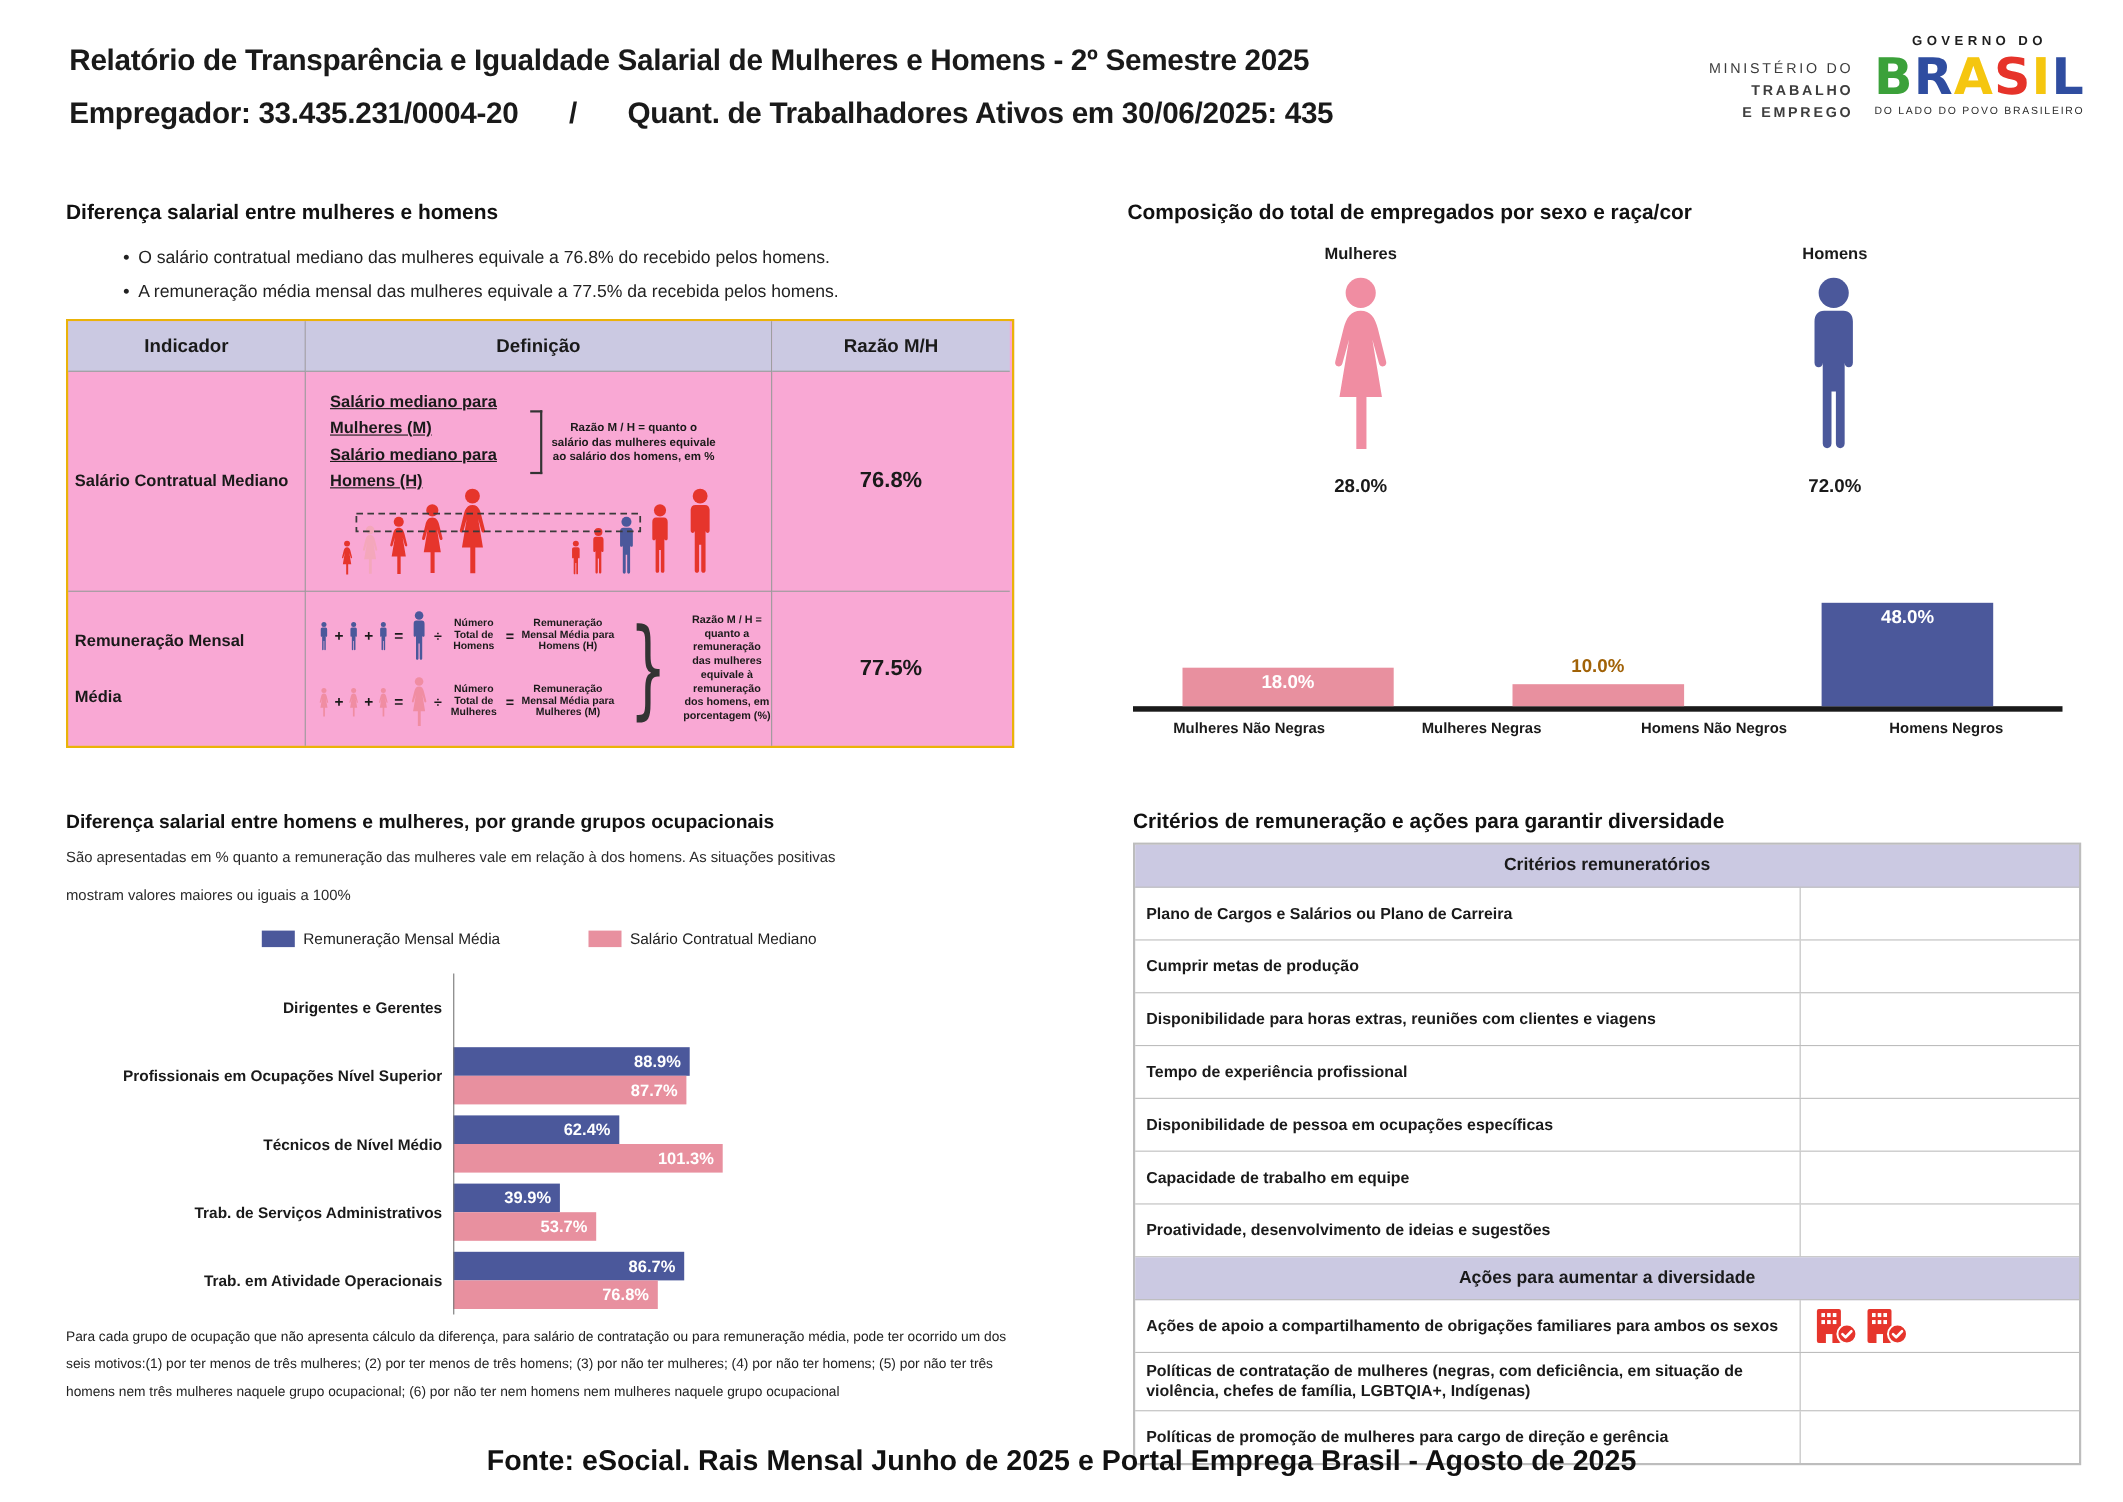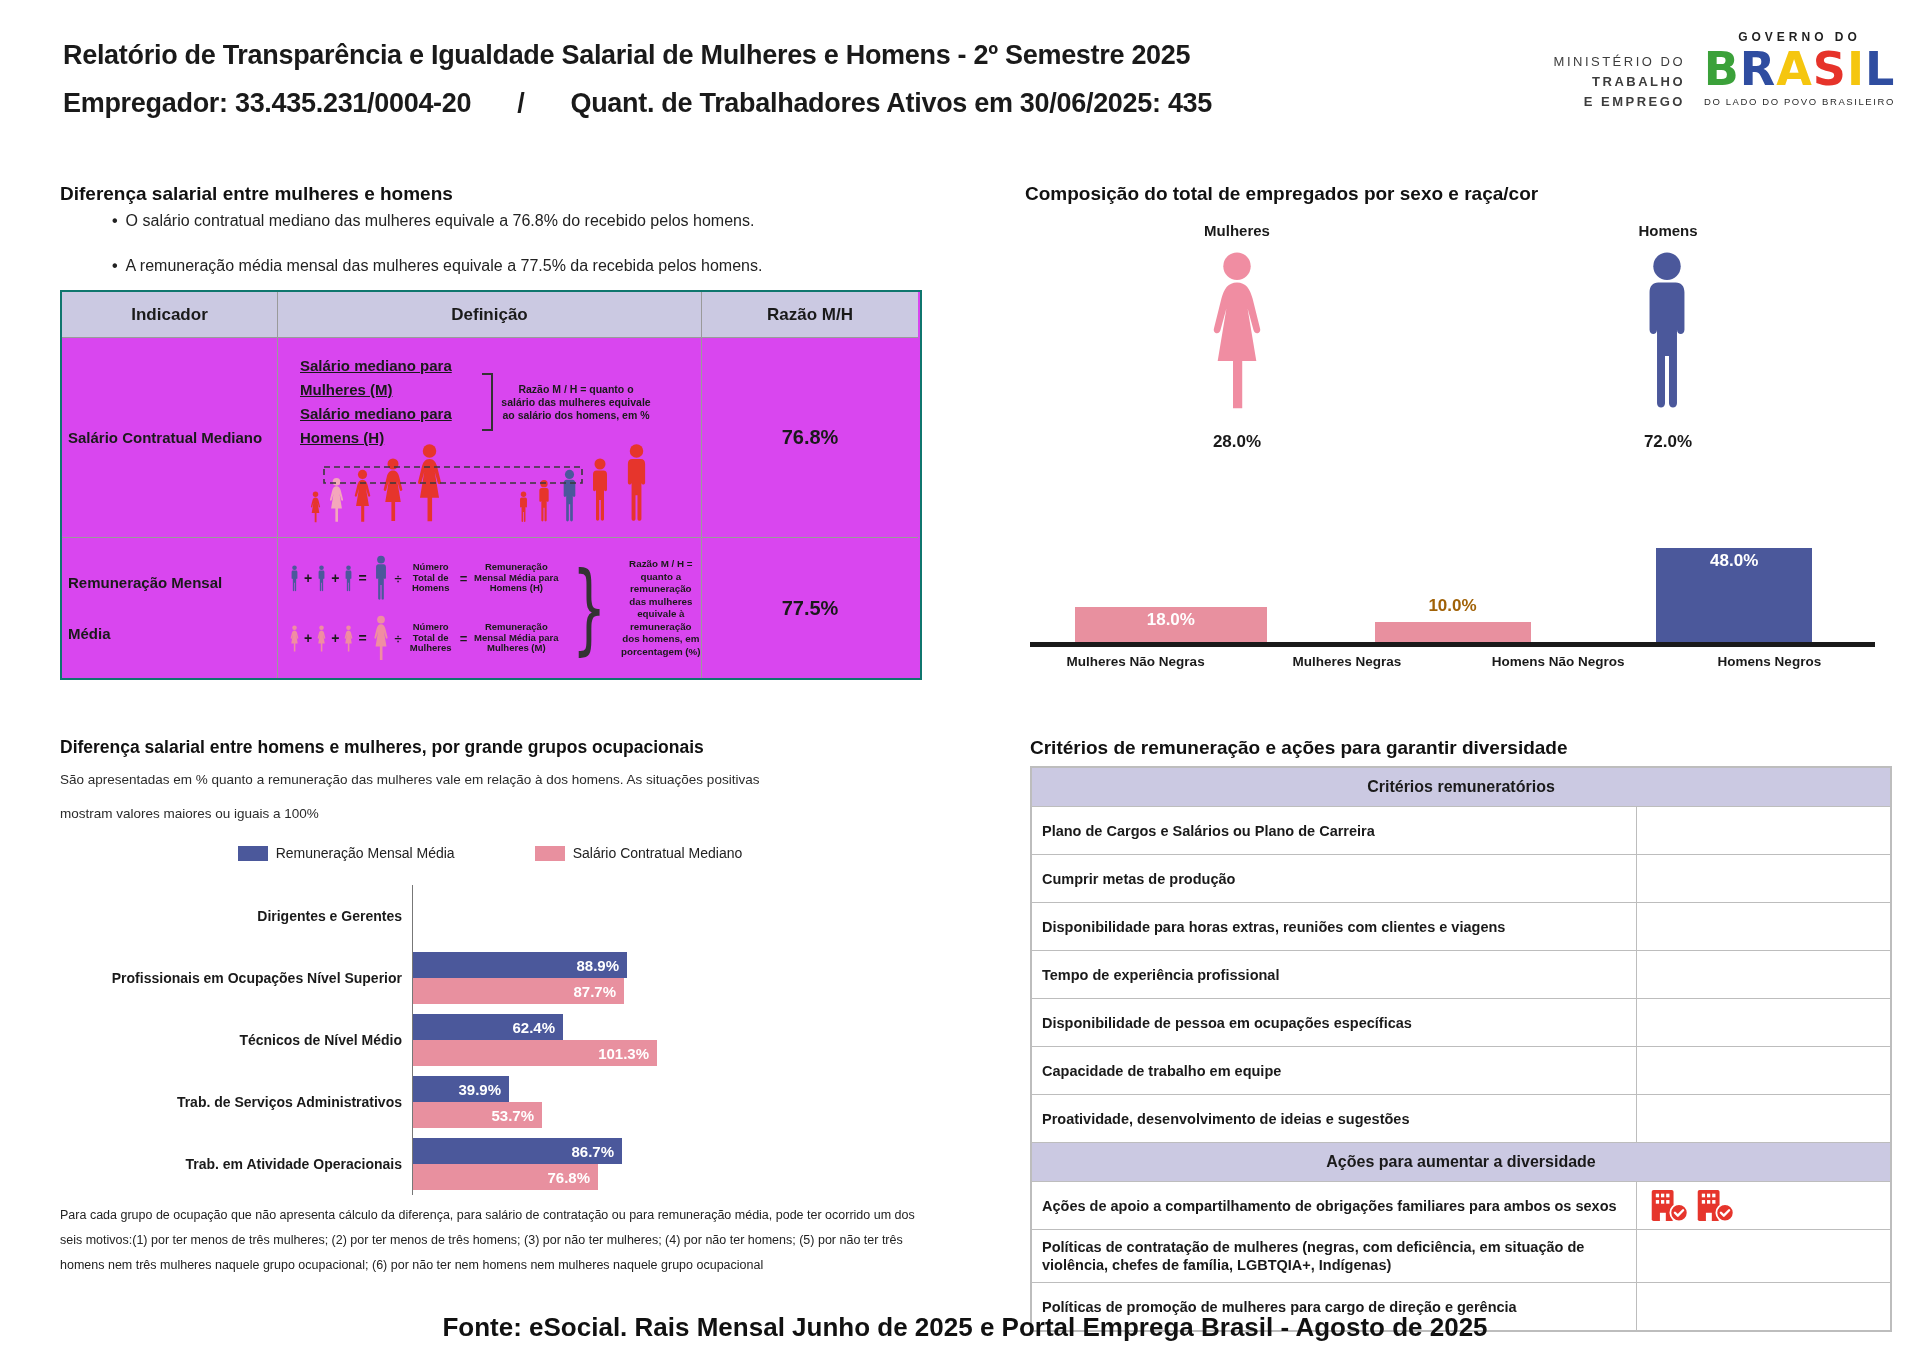--- a/index.html
+++ b/index.html
@@ -19,21 +19,21 @@
   .govlogo .gtag{font-size:9.5px;letter-spacing:1.6px;color:#2a2a2a;margin-top:2px;}
 
   
   .h2{font-size:19px;font-weight:bold;color:#111;}
   .h2b{font-size:17.5px;font-weight:bold;color:#111;}
 
   .bullet{font-size:16px;color:#222;}
   .bullet .dot{font-weight:bold;margin-right:8px;}
 
   
-  .t1{left:60px;top:290px;width:858px;display:grid;grid-template-columns:216px 424px 216px;grid-template-rows:46px 200px 140px;border:2px solid #0f766e;background:#d946ef;}
+  .t1{left:60px;top:290px;width:858px;display:grid;grid-template-columns:216px 424px 216px;grid-template-rows:46px 200px 140px;border:2px solid #eab308;background:#f9a8d4;}
   .t1 .cell{border-right:1px solid #9a9a9a;border-bottom:1px solid #9a9a9a;position:relative;}
   .t1 .cell.last{border-right:none;}
   .t1 .cell.bot{border-bottom:none;}
   .t1 .hdr{background:#cbc9e2;display:flex;align-items:center;justify-content:center;font-size:17px;font-weight:bold;}
   .t1 .ind{display:flex;align-items:center;padding-left:6px;font-size:15px;font-weight:bold;}
   .t1 .ratio{display:flex;align-items:center;justify-content:center;font-size:20px;font-weight:bold;}
   .ind2{display:flex;flex-direction:column;justify-content:center;gap:34px;padding-left:6px;font-size:15px;font-weight:bold;}
 
   .def1-top{display:flex;align-items:center;padding:16px 6px 0 22px;}
   .def1-lines{width:178px;text-align:left;font-size:15px;font-weight:bold;line-height:24px;text-decoration:underline;}
@@ -130,21 +130,21 @@
     <div class="b">TRABALHO</div>
     <div class="b">E EMPREGO</div>
   </div>
   <div class="abs govlogo">
     <div class="gtop">GOVERNO DO</div>
     <div class="gname" id="gov-name"><span style="color: rgb(59, 161, 58);">B</span><span style="color: rgb(47, 77, 160);">R</span><span style="color: rgb(245, 198, 15);">A</span><span style="color: rgb(230, 51, 42);">S</span><span style="color: rgb(245, 198, 15);">I</span><span style="color: rgb(47, 77, 160);">L</span></div>
     <div class="gtag">DO LADO DO POVO BRASILEIRO</div>
   </div>
 
   <div class="abs h2" style="left:60px;top:183px">Diferença salarial entre mulheres e homens</div>
-  <div class="abs bullet" style="left:112px;top:212px"><span class="dot">•</span><span>O salário contratual mediano das mulheres equivale a 76.8% do recebido pelos homens.</span></div>
+  <div class="abs bullet" style="left:112px;top:226px"><span class="dot">•</span><span>O salário contratual mediano das mulheres equivale a 76.8% do recebido pelos homens.</span></div>
   <div class="abs bullet" style="left:112px;top:257px"><span class="dot">•</span><span>A remuneração média mensal das mulheres equivale a 77.5% da recebida pelos homens.</span></div>
 
   <div class="abs t1">
     <div class="cell hdr">Indicador</div>
     <div class="cell hdr">Definição</div>
     <div class="cell hdr last">Razão M/H</div>
 
     <div class="cell ind">Salário Contratual Mediano</div>
     <div class="cell">
       <div class="def1-top">

